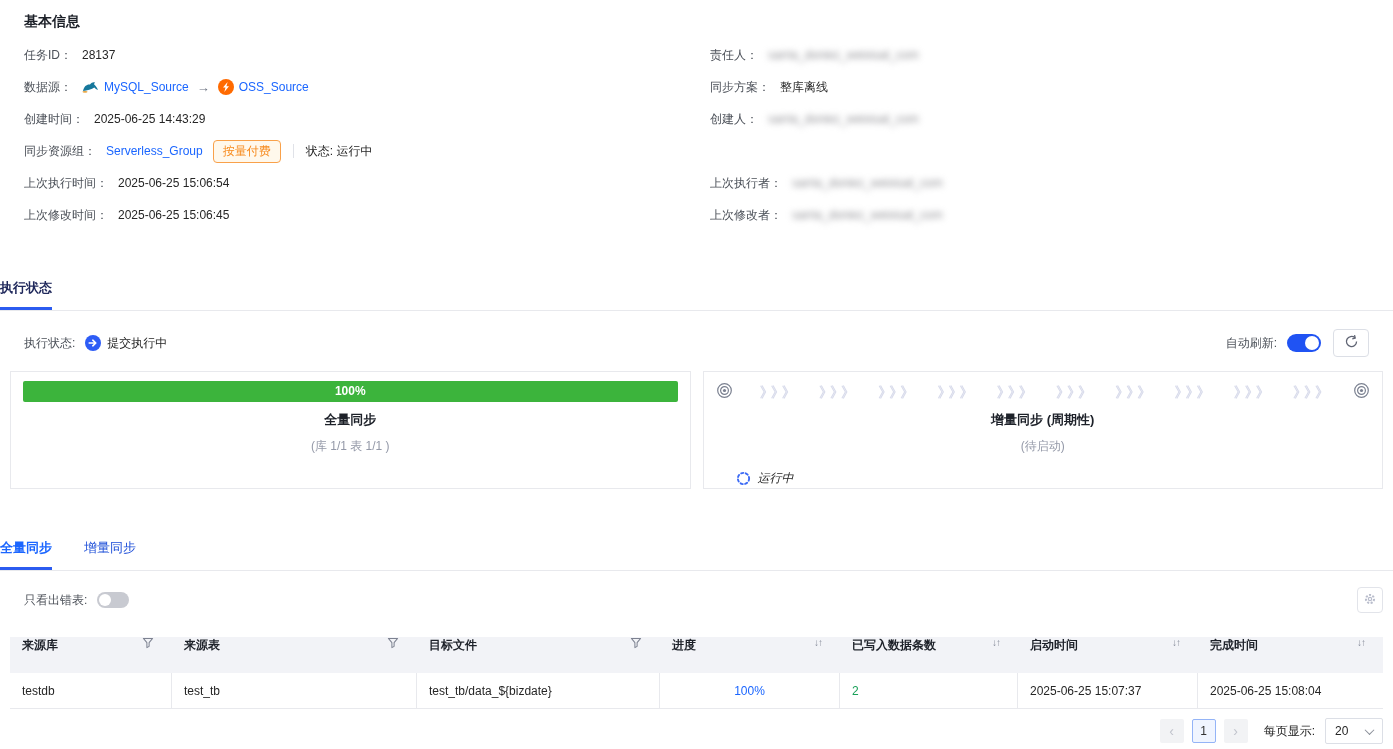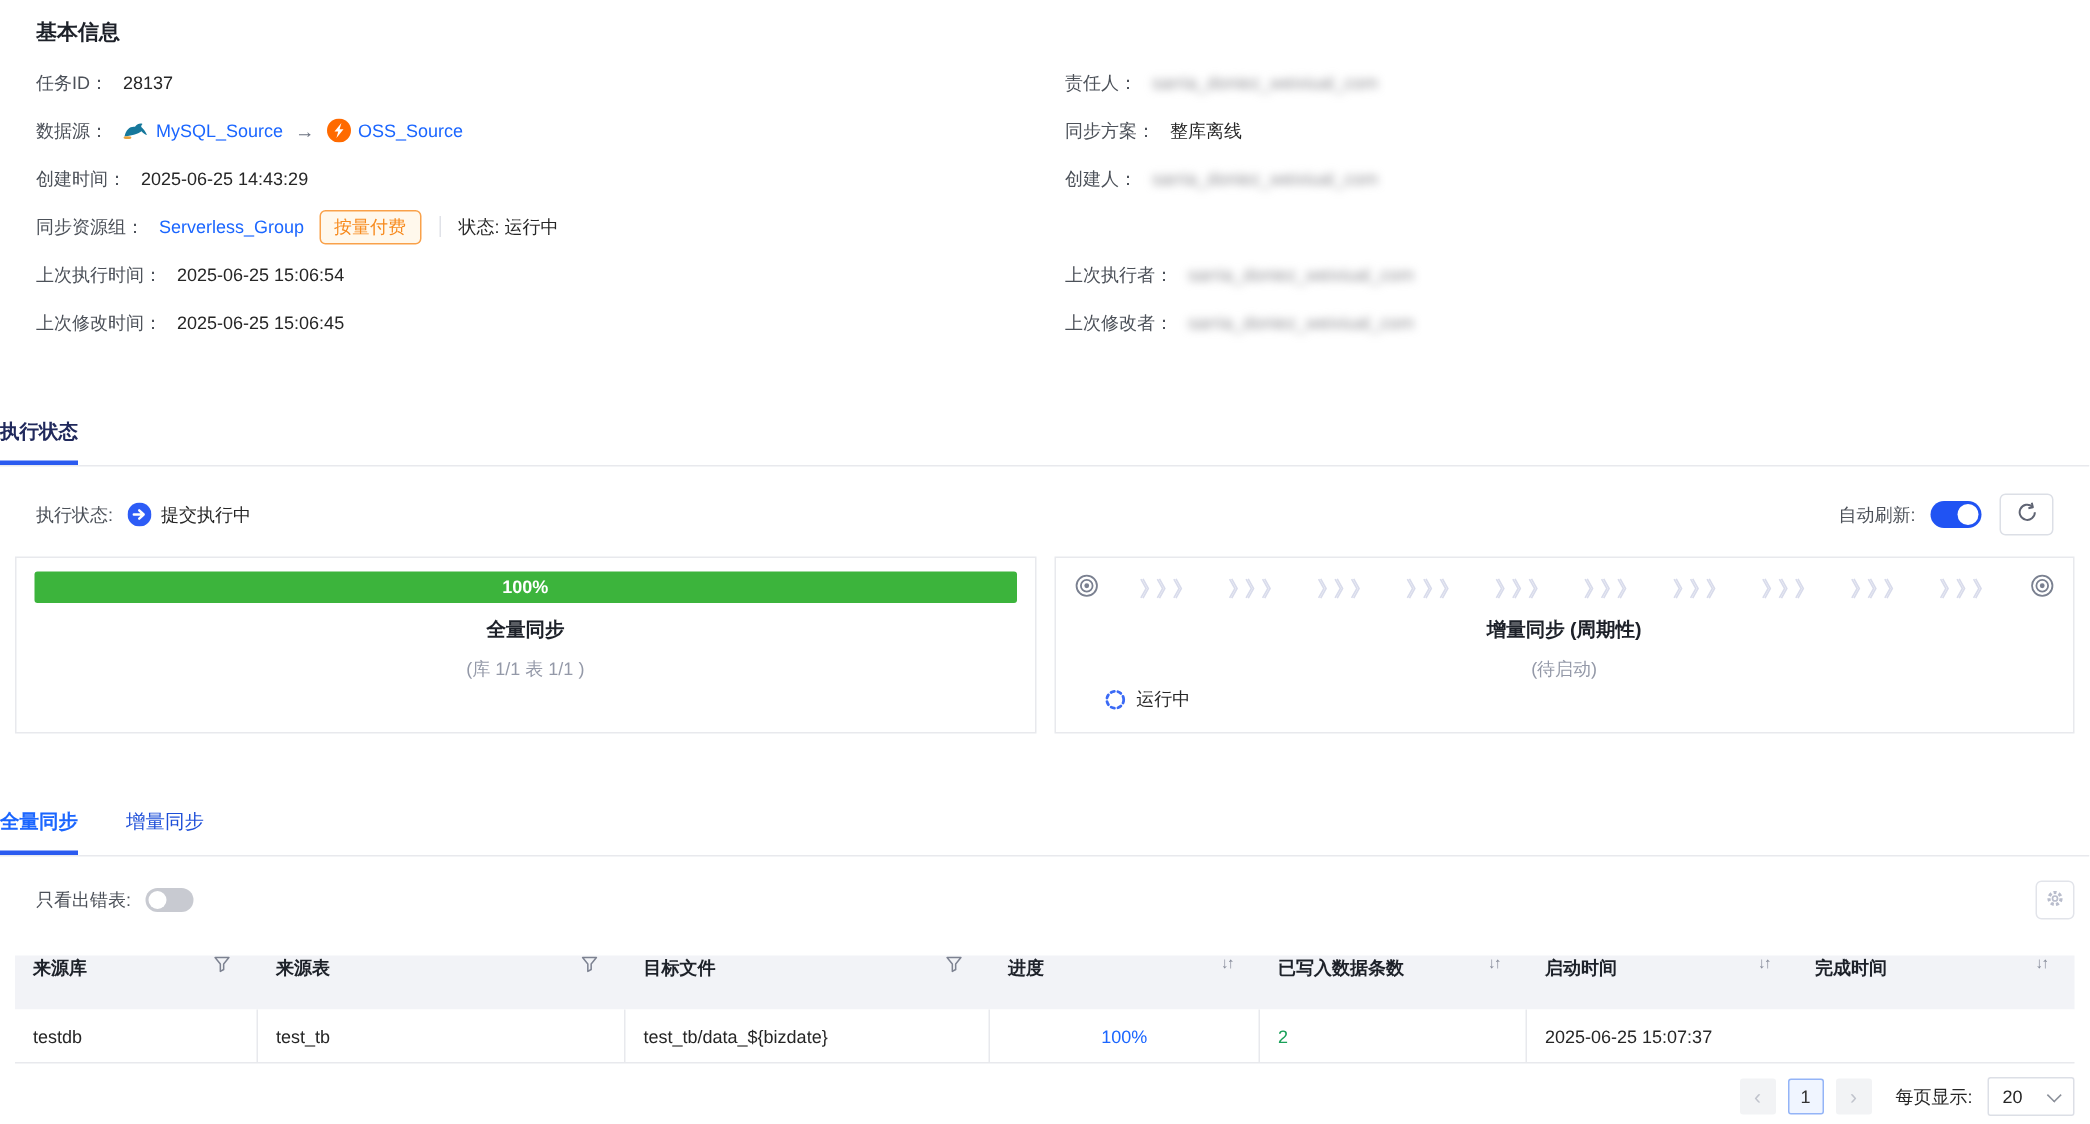--- a/index.html
+++ b/index.html
@@ -49,21 +49,21 @@
   
   .cards { margin:14px 10px 0 10px; display:flex; gap:12px; }
   .card { flex:1; border:1px solid #e8e9ed; height:118px; padding:9px 12px; position:relative; background:#fff; }
   .pbar { height:21px; background:#3cb43c; border-radius:2px; color:#fff; font-weight:bold;
     text-align:center; line-height:21px; font-size:12px; }
   .card-title { text-align:center; font-weight:bold; font-size:13px; color:#1d2129; margin-top:9px; }
   .card-detail { text-align:center; color:#9499a8; margin-top:9px; }
   .chev-track { display:flex; align-items:center; height:21px; }
   .chev-groups { flex:1; display:flex; justify-content:space-around; padding:0 14px; }
   .chev { color:#d8dbeb; font-size:14px; font-weight:bold; letter-spacing:-3px; line-height:1; }
-  .running { position:absolute; left:32px; bottom:13px; display:flex; align-items:center; color:#262626; }
+  .running { position:absolute; left:32px; bottom:1px; display:flex; align-items:center; color:#262626;font-style:italic; }
   .running svg { margin-right:7px; }
 
   
   .filter-row { margin:16px 10px 0 10px; display:flex; justify-content:space-between; align-items:center; }
   .filter-left { display:flex; align-items:center; padding-left:14px; }
   .filter-label { color:#4c5159; margin-right:10px; }
   .gear-btn { width:26px; height:26px; border:1px solid #e2e4ea; border-radius:4px; background:#fff;
     display:flex; align-items:center; justify-content:center; cursor:pointer; }
 
   
@@ -312,20 +312,21 @@
   </div>
   <div class="tbl-row">
     <div class="td c0">testdb</div>
     <div class="td c1">test_tb</div>
     <div class="td c2">test_tb/data_${bizdate}</div>
     <div class="td c3">
         <span class="td-progress">100%</span>
       </div>
     <div class="td c4 td-green">2</div>
     <div class="td c5">2025-06-25 15:07:37</div>
+    <div class="td c6">2025-06-25 15:08:04</div>
   </div>
 </div>
 
 <div class="pager">
   <span class="pg-btn">‹</span>
   <span class="pg-cur">1</span>
   <span class="pg-btn">›</span>
   <span class="pg-label">每页显示:</span>
   <span class="pg-select">
     <span>20</span>

